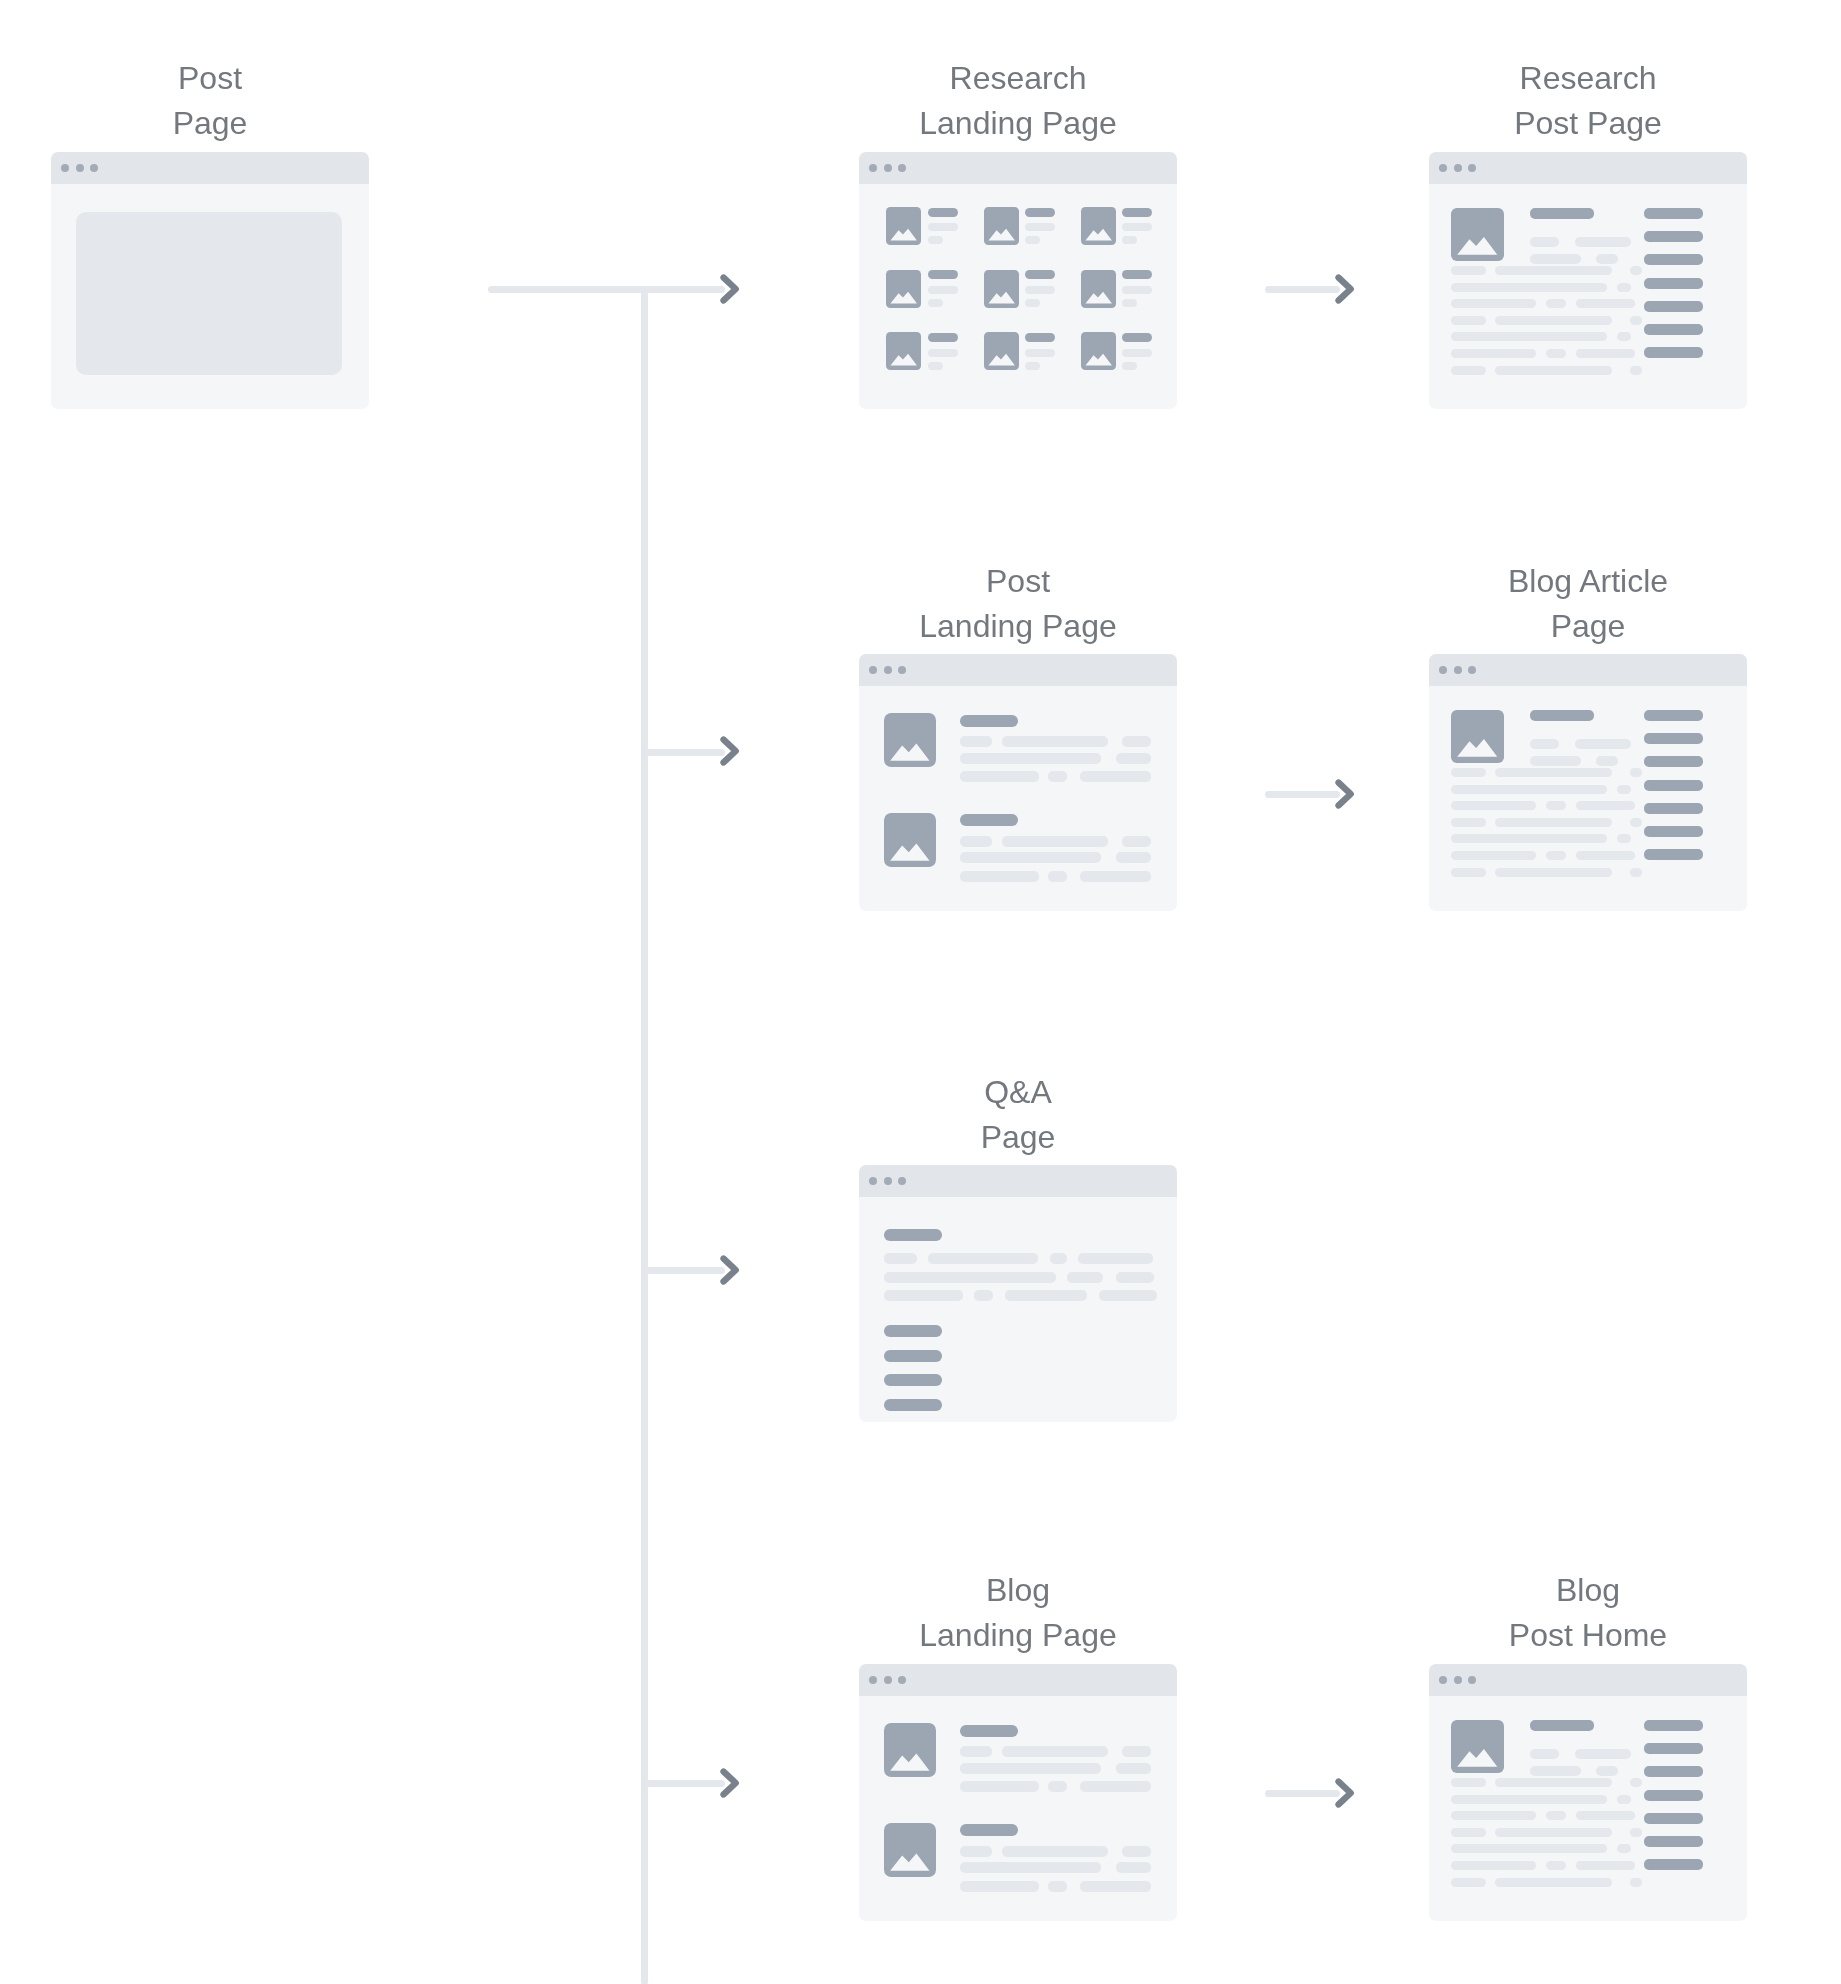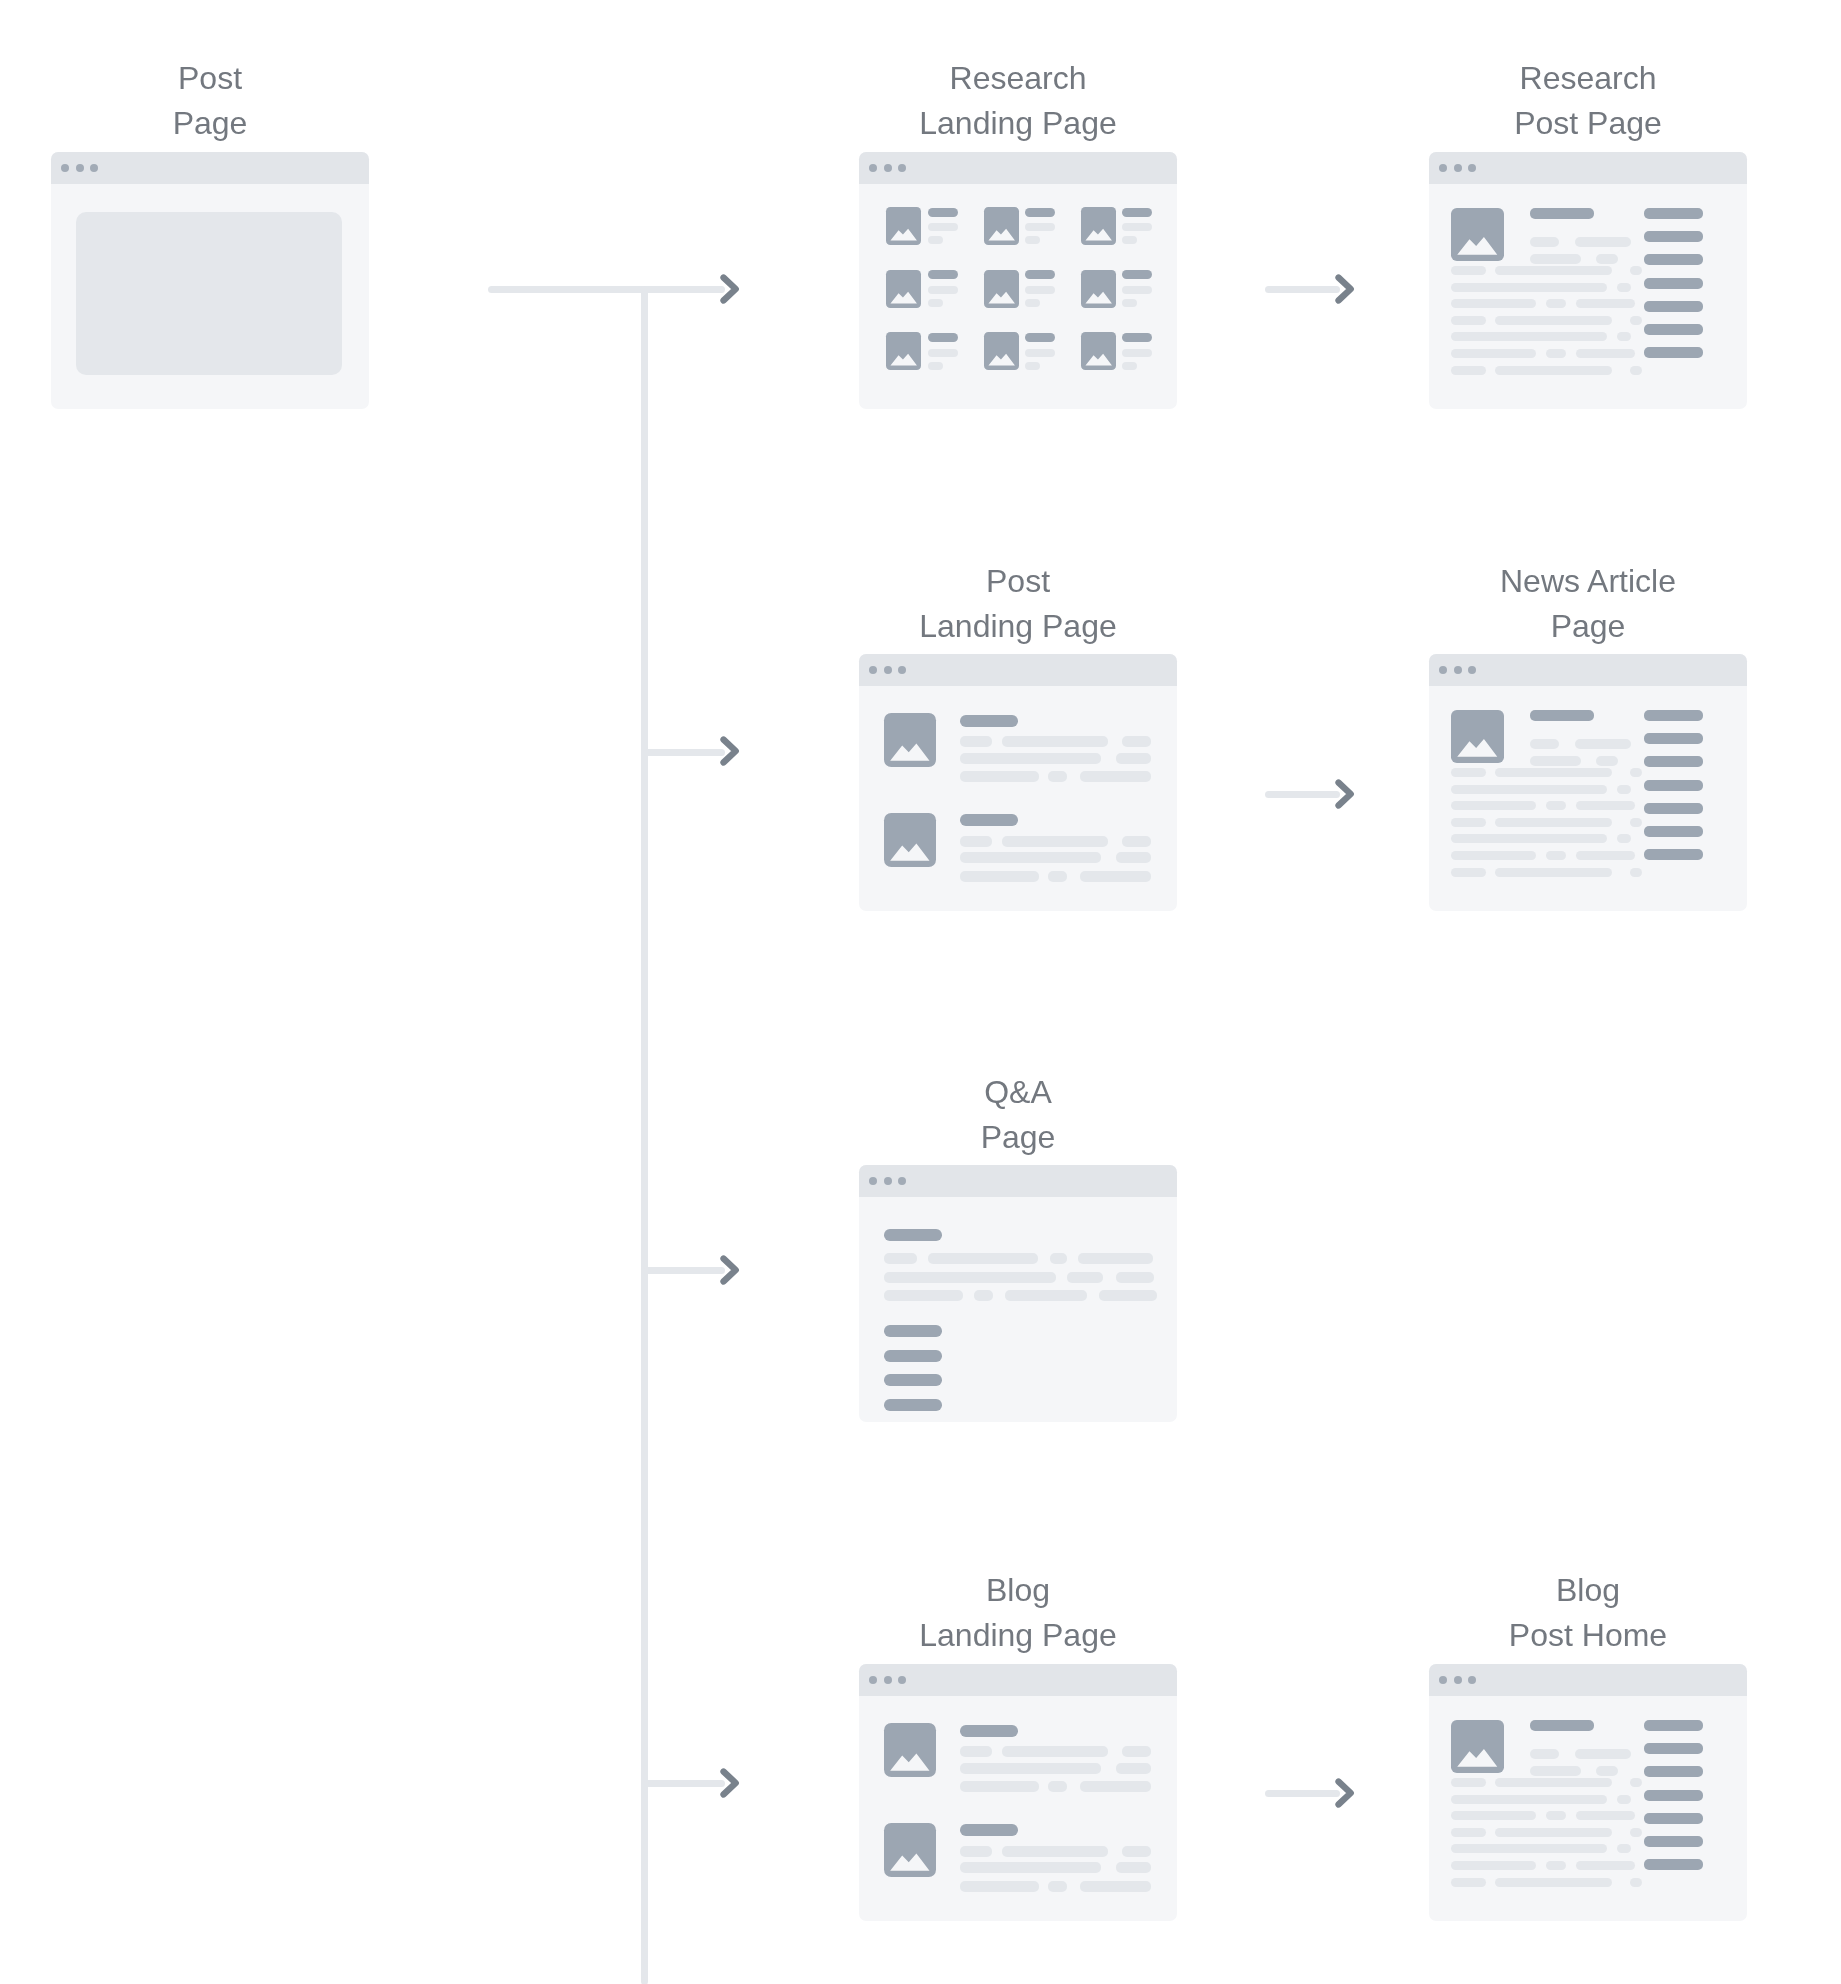--- a/index.html
+++ b/index.html
@@ -75,21 +75,21 @@
   </div>
   <div class="node-label" style="left:1429px;top:56px;">
     <span>Research</span>
       <span>Post Page</span>
   </div>
   <div class="node-label" style="left:859px;top:559px;">
     <span>Post</span>
       <span>Landing Page</span>
   </div>
   <div class="node-label" style="left:1429px;top:559px;">
-    <span>News Article</span>
+    <span>Blog Article</span>
       <span>Page</span>
   </div>
   <div class="node-label" style="left:859px;top:1070px;">
     <span>Q&amp;A</span>
       <span>Page</span>
   </div>
   <div class="node-label" style="left:859px;top:1568px;">
     <span>Blog</span>
       <span>Landing Page</span>
   </div>

